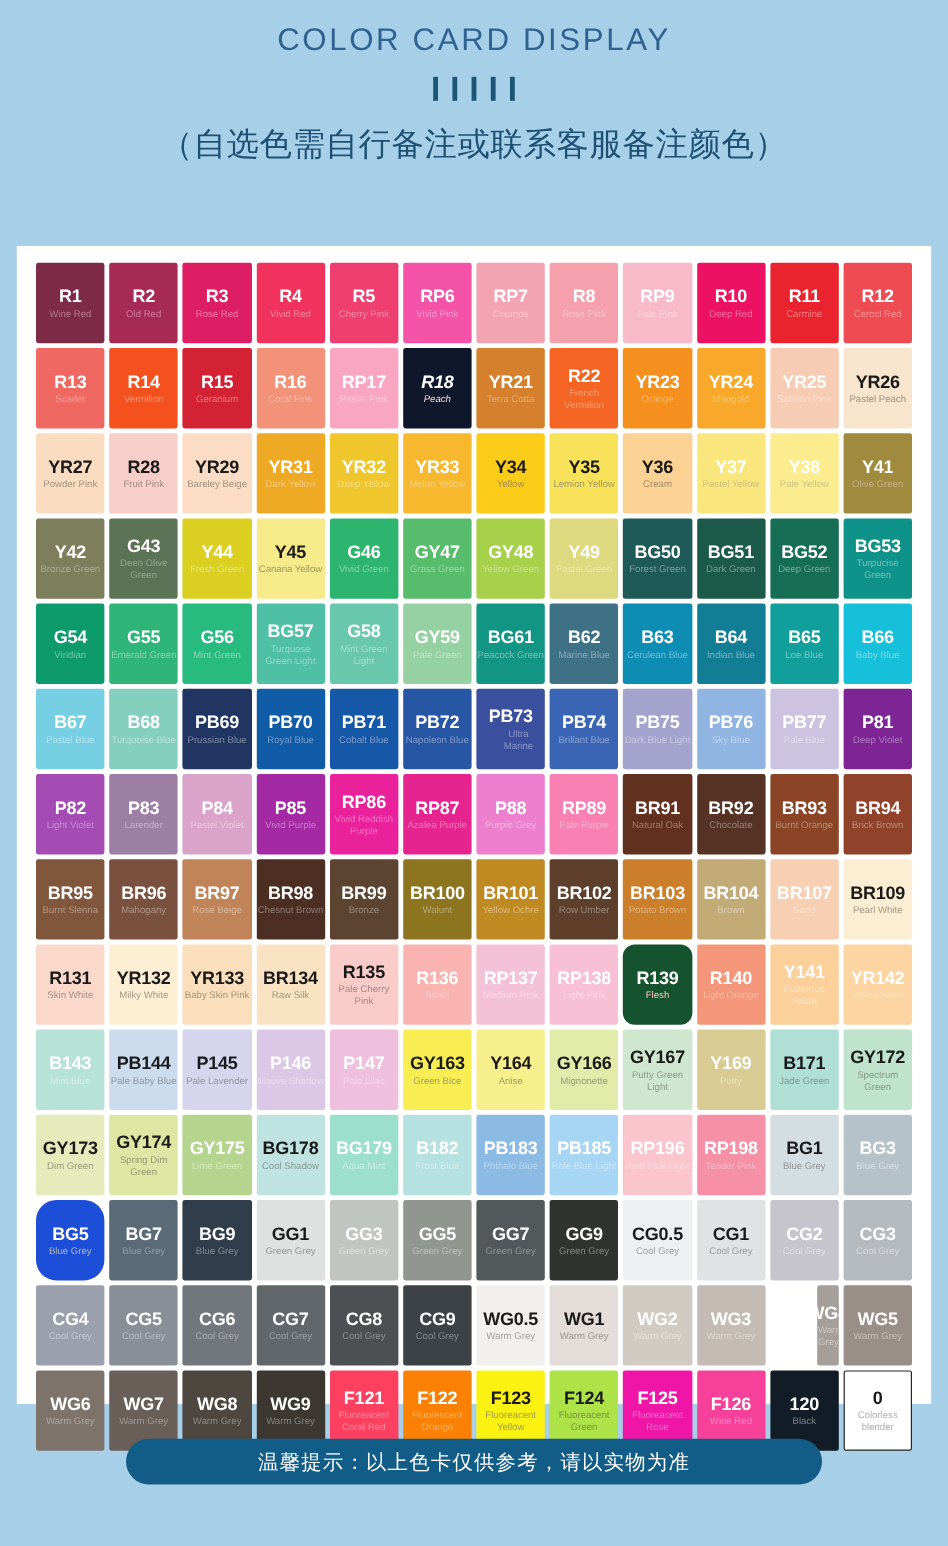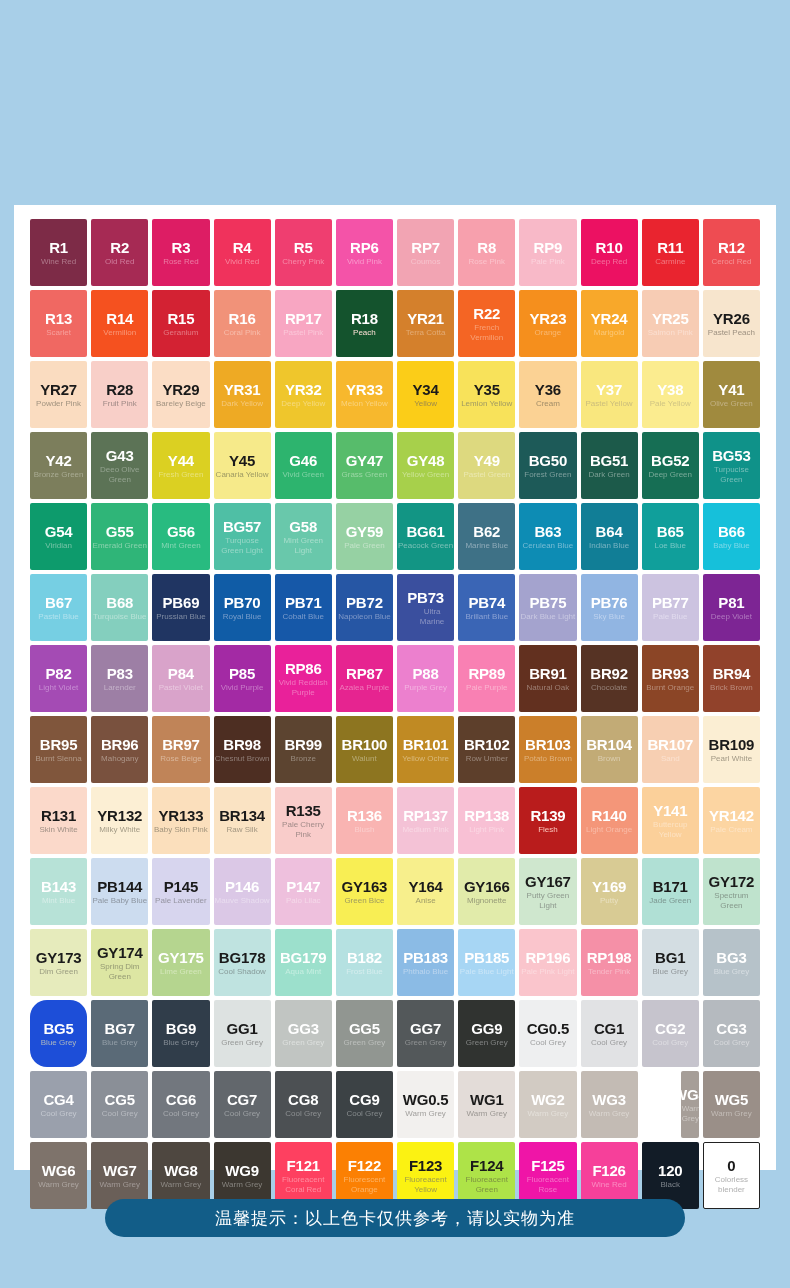--- a/index.html
+++ b/index.html
@@ -93,20 +93,31 @@
     color: #ffffff;
     font-size: 17px;
     letter-spacing: 1px;
   }
 </style>
 </head>
 <body>
 
 <div class="page">
 
+  <div class="header">
+    <div class="title">COLOR CARD DISPLAY</div>
+    <div class="tick-row">
+        <div class="tick"></div>
+        <div class="tick"></div>
+        <div class="tick"></div>
+        <div class="tick"></div>
+        <div class="tick"></div>
+      </div>
+    <div class="subtitle">（自选色需自行备注或联系客服备注颜色）</div>
+  </div>
 
   <div class="card">
     <div class="grid">
         <div class="swatch" style="background: rgb(125, 43, 71);">
           <div class="code" style="color: rgb(255, 255, 255);">R1</div>
           <div class="nm" style="color: rgb(176, 122, 140);">Wine Red</div>
         </div>
         <div class="swatch" style="background: rgb(166, 42, 84);">
           <div class="code" style="color: rgb(255, 255, 255);">R2</div>
           <div class="nm" style="color: rgb(207, 124, 156);">Old Red</div>
@@ -164,21 +175,21 @@
           <div class="nm" style="color: rgb(229, 123, 133);">Geranium</div>
         </div>
         <div class="swatch" style="background: rgb(241, 146, 121);">
           <div class="code" style="color: rgb(255, 255, 255);">R16</div>
           <div class="nm" style="color: rgb(247, 188, 171);">Coral Pink</div>
         </div>
         <div class="swatch" style="background: rgb(248, 166, 194);">
           <div class="code" style="color: rgb(255, 255, 255);">RP17</div>
           <div class="nm" style="color: rgb(251, 199, 216);">Pastel Pink</div>
         </div>
-        <div class="swatch" style="background: #14532d;">
+        <div class="swatch" style="background: #0f172a; font-style: italic;">
           <div class="code" style="color: rgb(255, 255, 255);">R18</div>
           <div class="nm" style="color: rgb(253, 224, 214);">Peach</div>
         </div>
         <div class="swatch" style="background: rgb(212, 128, 44);">
           <div class="code" style="color: rgb(255, 255, 255);">YR21</div>
           <div class="nm" style="color: rgb(227, 171, 117);">Terra Cotta</div>
         </div>
         <div class="swatch" style="background: rgb(244, 101, 36);">
           <div class="code" style="color: rgb(255, 255, 255);">R22</div>
           <div class="nm" style="color: rgb(249, 162, 119);">French Vermilion</div>
@@ -512,21 +523,21 @@
           <div class="nm" style="color: rgb(251, 206, 205);">Blush</div>
         </div>
         <div class="swatch" style="background: rgb(244, 194, 214);">
           <div class="code" style="color: rgb(255, 255, 255);">RP137</div>
           <div class="nm" style="color: rgb(249, 217, 229);">Medium Pink</div>
         </div>
         <div class="swatch" style="background: rgb(248, 192, 212);">
           <div class="code" style="color: rgb(255, 255, 255);">RP138</div>
           <div class="nm" style="color: rgb(251, 215, 227);">Light Pink</div>
         </div>
-        <div class="swatch" style="background: #b91c1c;">
+        <div class="swatch" style="background: #14532d; border-radius: 10px;">
           <div class="code" style="color: rgb(255, 255, 255);">R139</div>
           <div class="nm" style="color: rgb(251, 201, 191);">Flesh</div>
         </div>
         <div class="swatch" style="background: rgb(244, 150, 121);">
           <div class="code" style="color: rgb(255, 255, 255);">R140</div>
           <div class="nm" style="color: rgb(249, 187, 167);">Light Orange</div>
         </div>
         <div class="swatch" style="background: rgb(251, 208, 154);">
           <div class="code" style="color: rgb(255, 255, 255);">Y141</div>
           <div class="nm" style="color: rgb(253, 226, 194);">Buttercup Yellow</div>

